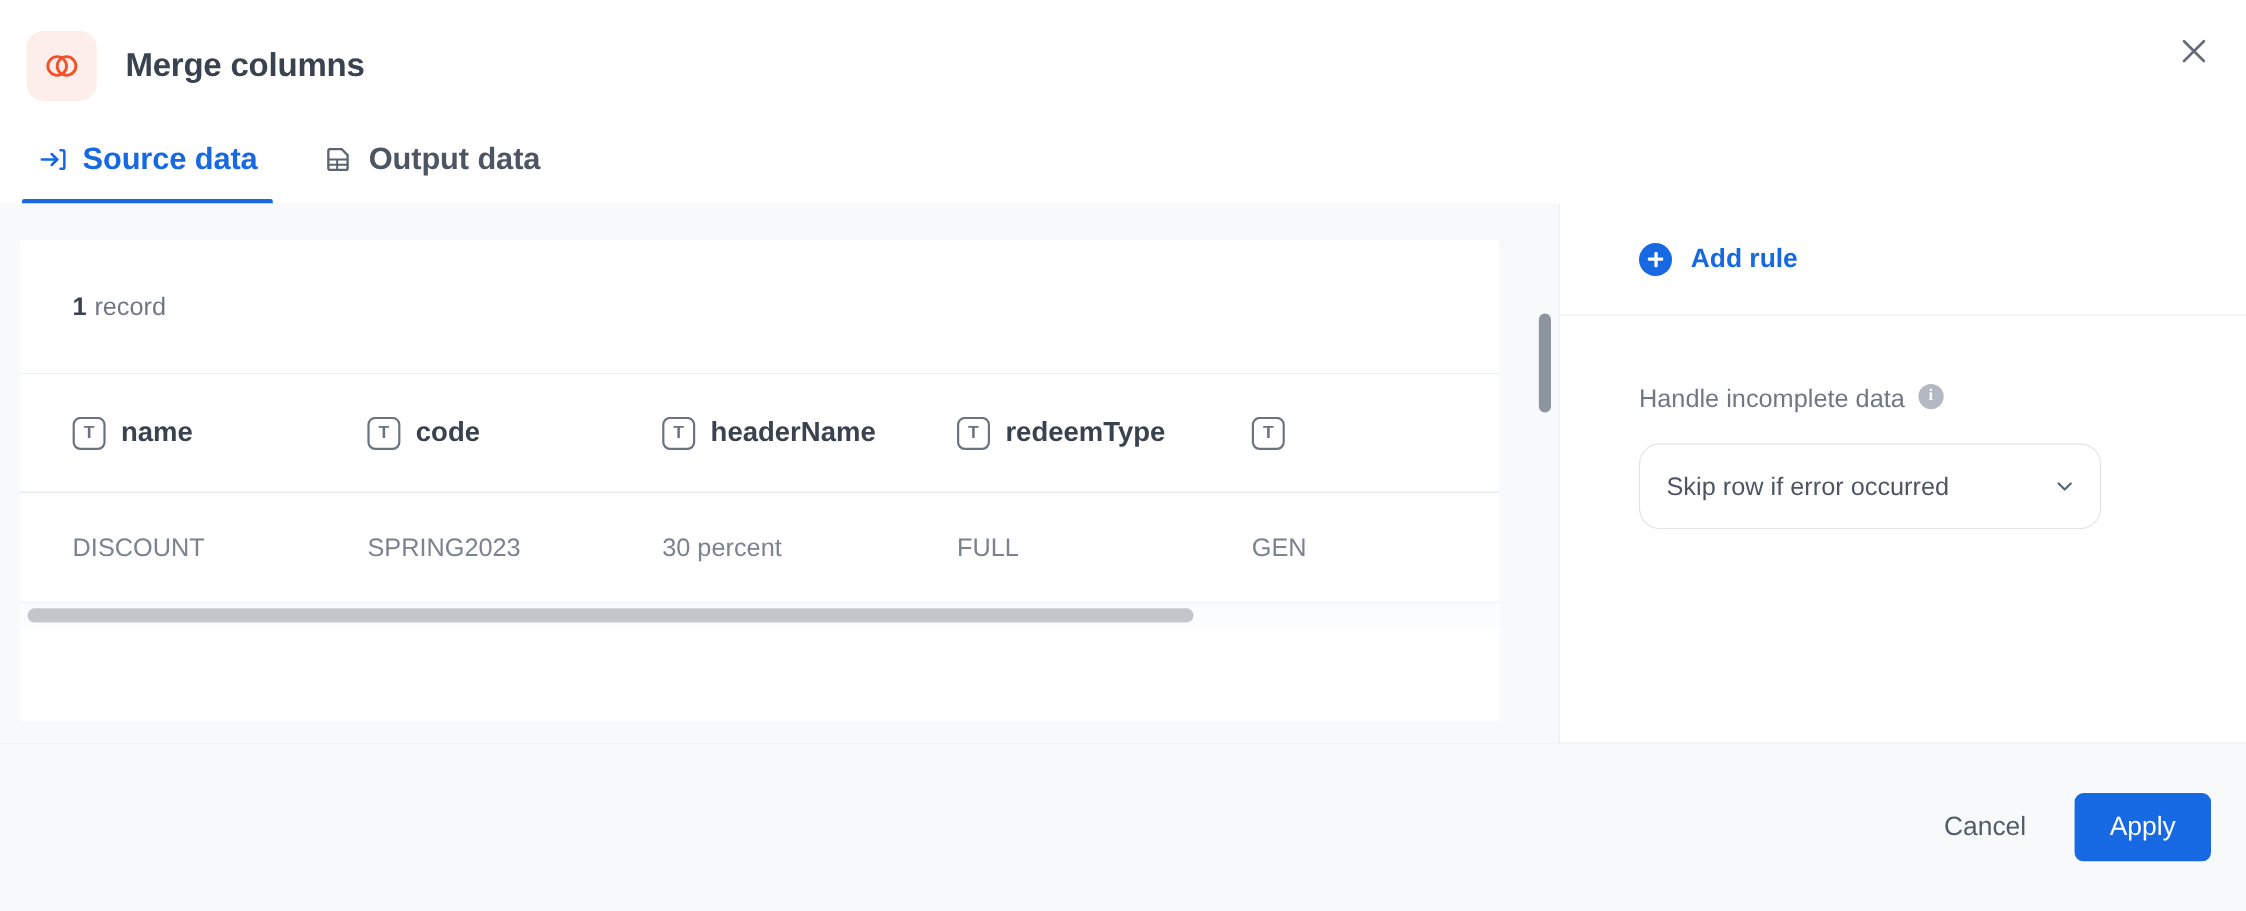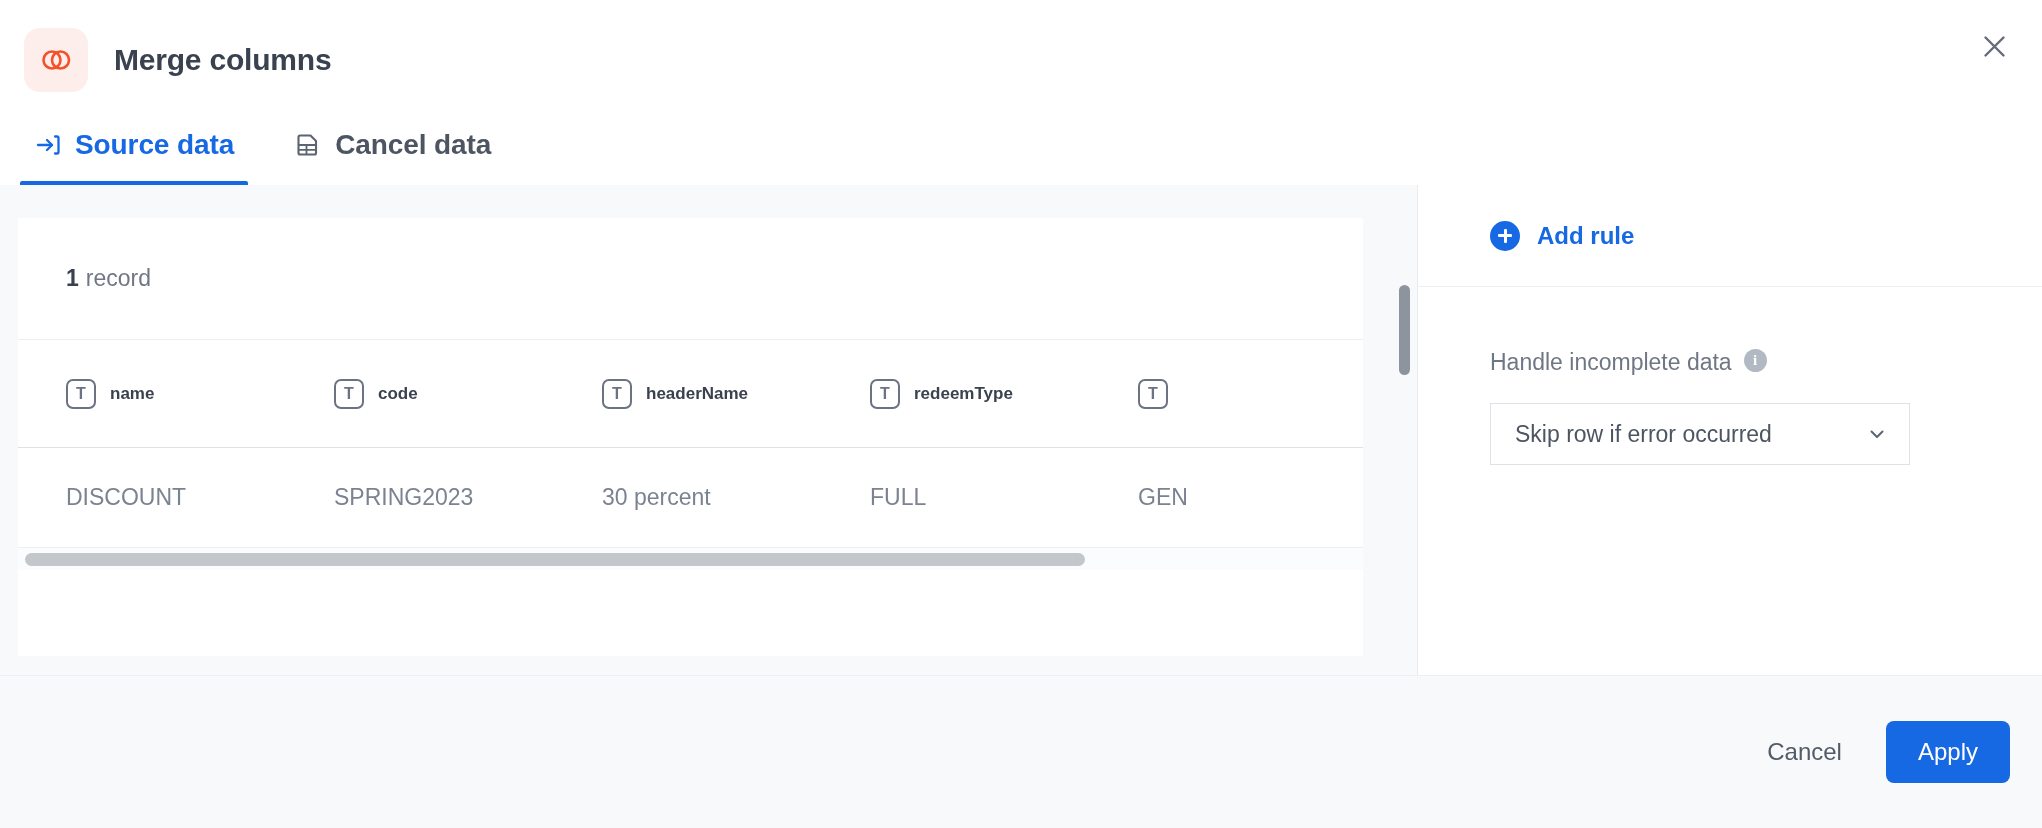--- a/index.html
+++ b/index.html
@@ -156,21 +156,21 @@
   .cell {
     display: flex;
     align-items: center;
     gap: 14px;
     padding-left: 48px;
     flex: 0 0 268px;
     overflow: hidden;
   }
   .cell.c0 { flex: 0 0 268px; }
   .col-name {
-    font-size: 17px;
+    font-size: 25px;
     font-weight: 700;
     color: #3a4250;
     white-space: nowrap;
   }
   .cell-val {
     font-size: 23px;
     color: #7b8290;
     white-space: nowrap;
   }
   .type-icon {
@@ -282,23 +282,23 @@
     color: #ffffff;
     font-size: 15px;
     font-weight: 700;
     display: flex; align-items: center; justify-content: center;
     font-family: "Liberation Serif", serif;
     cursor: pointer;
     flex: 0 0 23px;
   }
   .select {
     width: 420px;
-    height: 62px;
+    height: 78px;
     border: 1px solid #dfe3e9;
-    border-radius: 0;
+    border-radius: 19px;
     background: #ffffff;
     display: flex;
     align-items: center;
     justify-content: space-between;
     padding: 0 22px 0 24px;
     cursor: pointer;
     font-family: inherit;
     text-align: right;
   }
   .select-value {
@@ -377,21 +377,21 @@
       </span>
       <span class="tab-label">Source data</span>
     </button>
     <button class="tab">
       <span class="tab-icon">
         <svg width="26" height="26" viewBox="0 0 26 26" aria-hidden="true">
           <path d="M5 3.5 H15.5 L21 9 V21 A1.5 1.5 0 0 1 19.5 22.5 H5 A1.5 1.5 0 0 1 3.5 21 V5 A1.5 1.5 0 0 1 5 3.5 Z" fill="none" stroke="#5b6472" stroke-width="2.1" stroke-linejoin="round"></path>
           <path d="M3.5 13 H21 M3.5 17.8 H21 M11.5 13 V22.5" fill="none" stroke="#5b6472" stroke-width="1.8"></path>
         </svg>
       </span>
-      <span class="tab-label">Cancel data</span>
+      <span class="tab-label">Output data</span>
     </button>
   </div>
 
   <div class="body">
 
     <div class="left-pane">
       <div class="table-card">
 
         <div class="record-count">
           <b>1</b>

